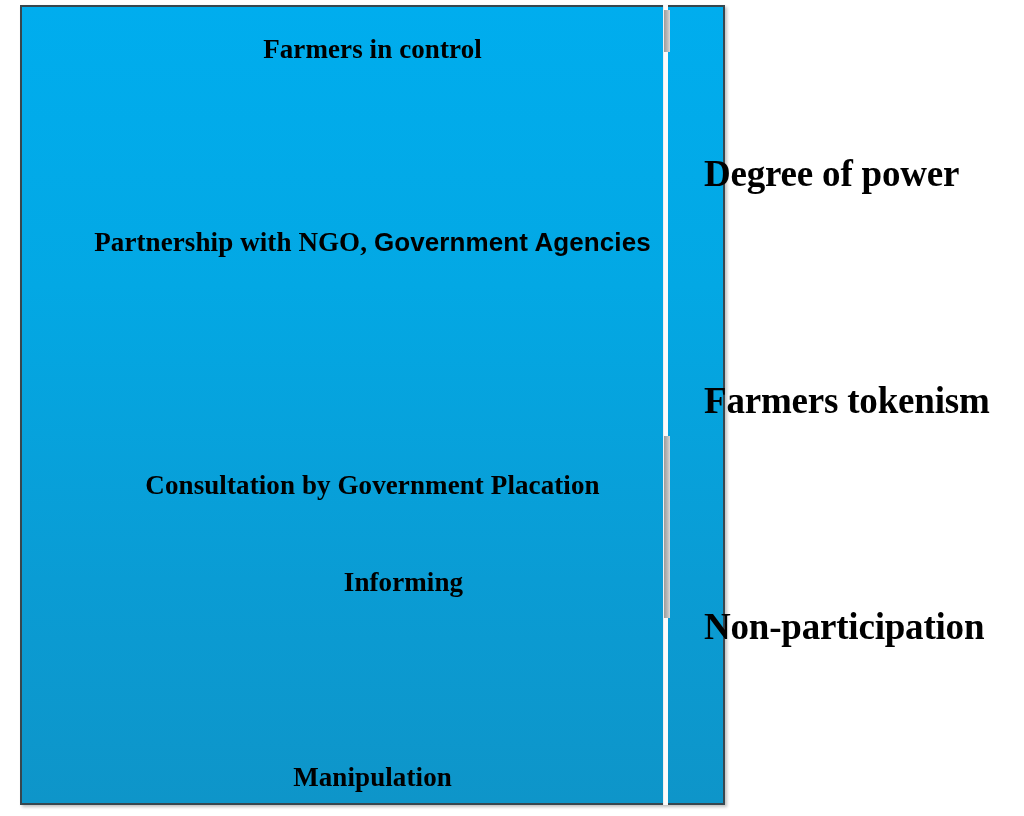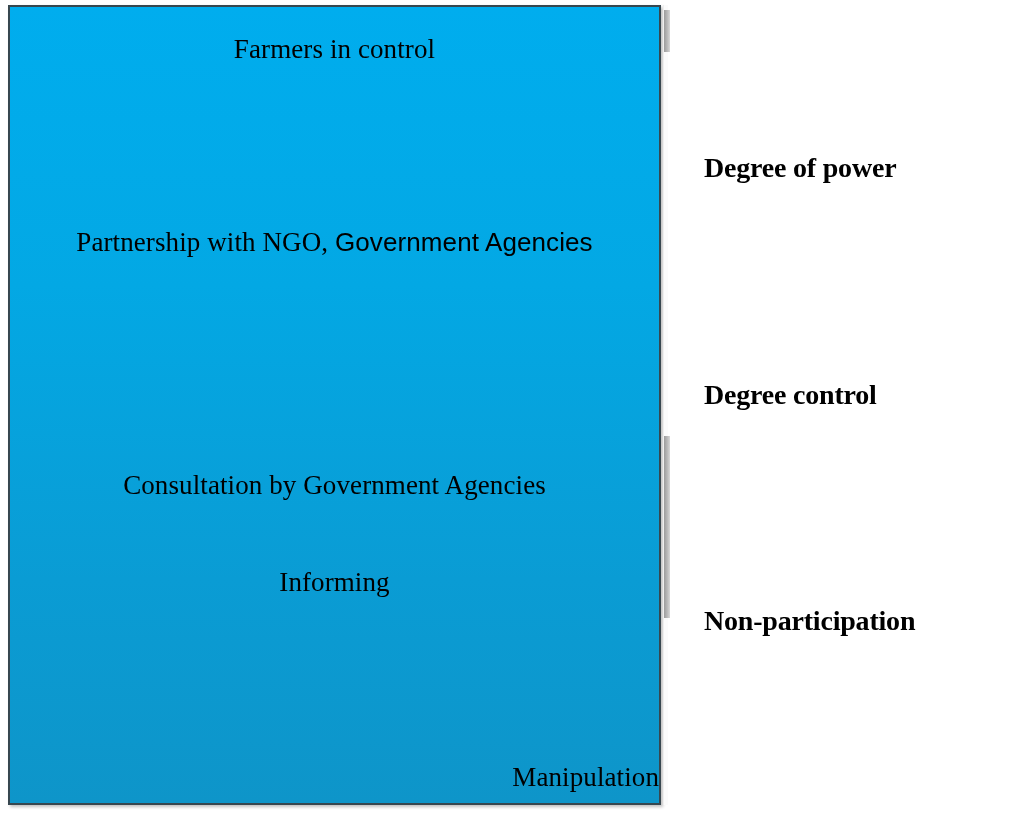--- a/index.html
+++ b/index.html
@@ -20,29 +20,30 @@
   #stage {
     position: absolute;
     inset: 0;
     width: 1024px;
     height: 816px;
   }
 
   
   .ladder-panel {
     position: absolute;
-    left: 8px;
+    left: 20px;
     top: 5px;
-    width: 653px;
+    width: 705px;
     height: 800px;
     box-sizing: border-box;
     border: 2px solid #37474f;
     background: linear-gradient(to bottom, #00ADEE 0%, #03A8E4 35%, #0A9CD4 72%, #0E95C9 100%);
     box-shadow: 2px 2px 3px rgba(0,0,0,0.25);
     overflow: hidden;
+    font-weight: bold;
   }
 
   .rungs {
     position: absolute;
     inset: 0;
   }
 
   .rung {
     position: absolute;
     left: 0;
@@ -65,21 +66,21 @@
   .sans {
     font-family: "Liberation Sans", "DejaVu Sans", sans-serif;
     font-size: 26px;
   }
 
   
   .group-label {
     position: absolute;
     color: #000000;
     font-weight: bold;
-    font-size: 28px;
+    font-size: 37px;
     letter-spacing: -0.2px;
     white-space: nowrap;
   }
 
   
   .edge-artifact {
     position: absolute;
     width: 6px;
     background: linear-gradient(to right, #9c9c9c 0%, #b9b9b9 55%, #d8d8d8 100%);
   }
@@ -102,44 +103,44 @@
         <span>Farmers in control</span>
       </div>
 
 
       <div class="rung wrap" style="top: 218px;">
         <span>Partnership with NGO, </span><span class="sans">Government Agencies</span><br>
       </div>
 
 
       <div class="rung" style="top: 461px;">
-        <span>Consultation by Government Agencies</span>
+        <span>Consultation by Government Placation</span>
       </div>
 
-      <div class="rung" style="top: 558px;">
+      <div class="rung" style="top: 558px; padding-left: 31px;">
         <span>Informing</span>
       </div>
 
 
-      <div class="rung" style="top: 753px; text-align: right;">
+      <div class="rung" style="top: 753px;">
         <span>Manipulation</span>
       </div>
 
     </div>
   </div>
 
   <div class="edge-artifact-rail" style="left: 663px; top: 5px;  height: 800px;"></div>
   <div class="edge-artifact" style="left: 664px; top: 10px;  height: 42px;"></div>
   <div class="edge-artifact" style="left: 664px; top: 436px; height: 182px;"></div>
 
   <div class="group-label" style="left: 704px; top: 152px;">
     <span>Degree of power</span>
   </div>
 
   <div class="group-label" style="left: 704px; top: 379px;">
-    <span>Degree control</span>
+    <span>Farmers tokenism</span>
   </div>
 
   <div class="group-label" style="left: 704px; top: 605px;">
     <span>Non-participation</span>
   </div>
 
 </div>
 
 </body></html>

